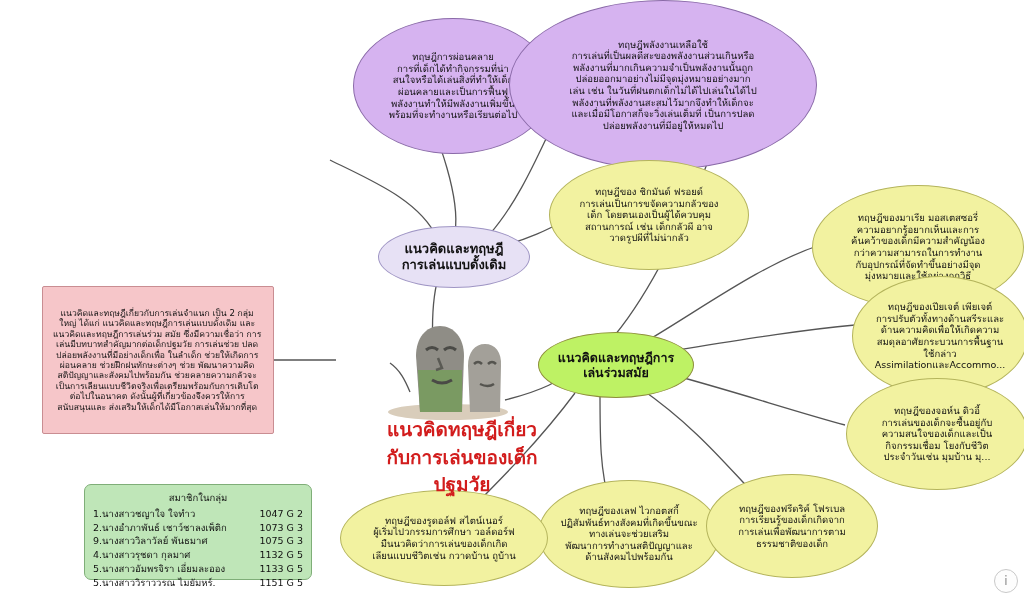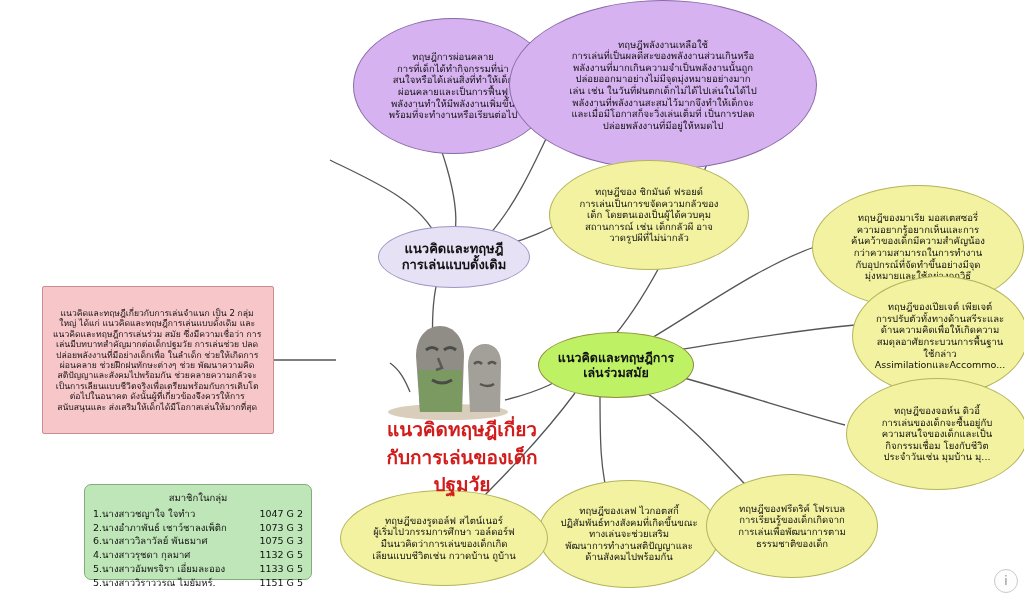--- a/index.html
+++ b/index.html
@@ -226,21 +226,21 @@
     <span class="mtitle">สมาชิกในกลุ่ม</span>
     <div class="mrow">
       <span>1.นางสาวชญาใจ ใจทำว</span>
       <span>1047 G 2</span>
     </div>
     <div class="mrow">
       <span>2.นางอำภาพันธ์ เชาว์ชาลงเพ็ติก</span>
       <span>1073 G 3</span>
     </div>
     <div class="mrow">
-      <span>6.นางสาววิลาวัลย์ พันธมาศ</span>
+      <span>9.นางสาววิลาวัลย์ พันธมาศ</span>
       <span>1075 G 3</span>
     </div>
     <div class="mrow">
       <span>4.นางสาวรุชดา กุลมาศ</span>
       <span>1132 G 5</span>
     </div>
     <div class="mrow">
       <span>5.นางสาวอัมพรจิรา เอี่ยมละออง</span>
       <span>1133 G 5</span>
     </div>

